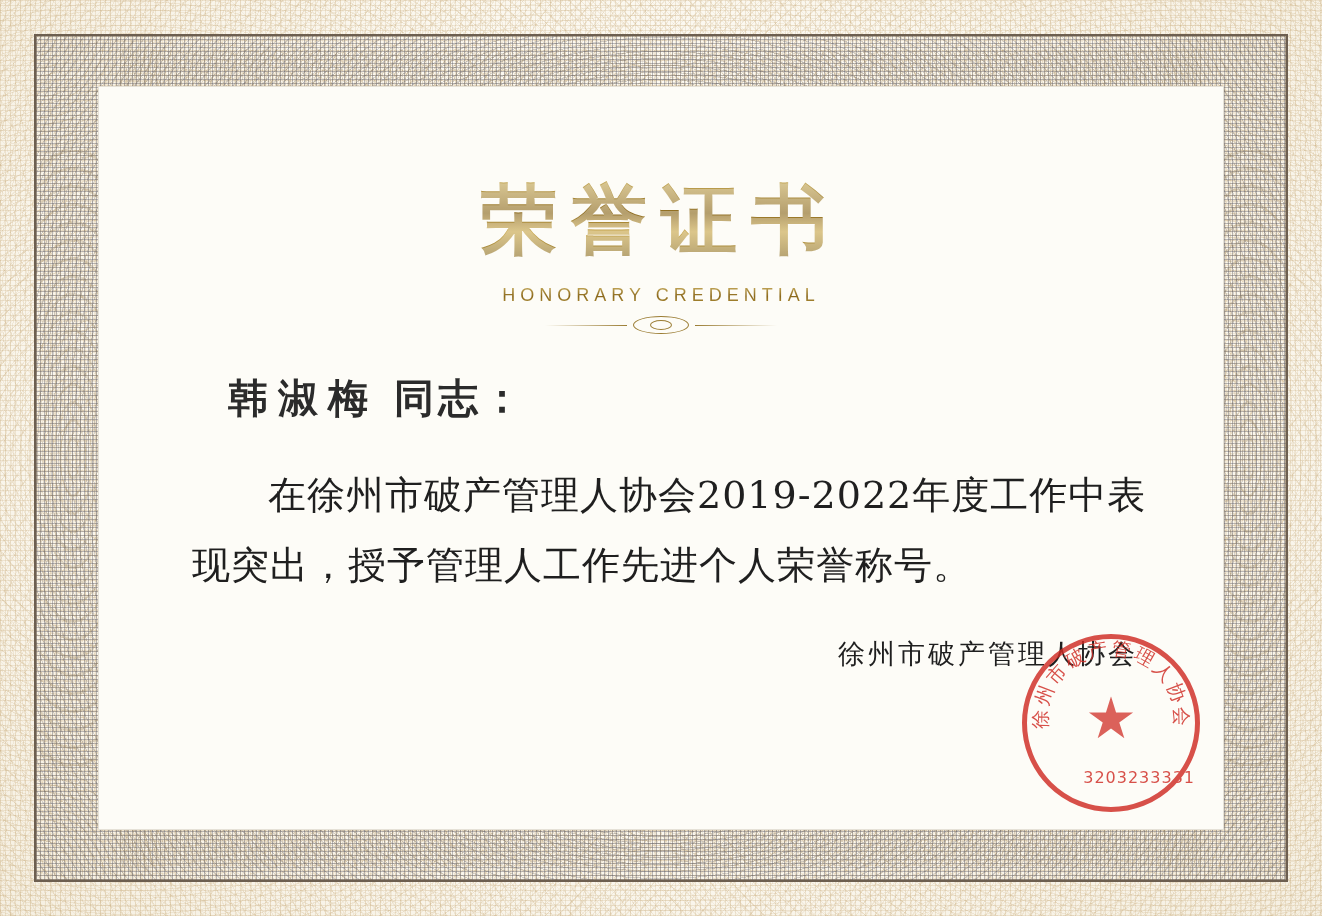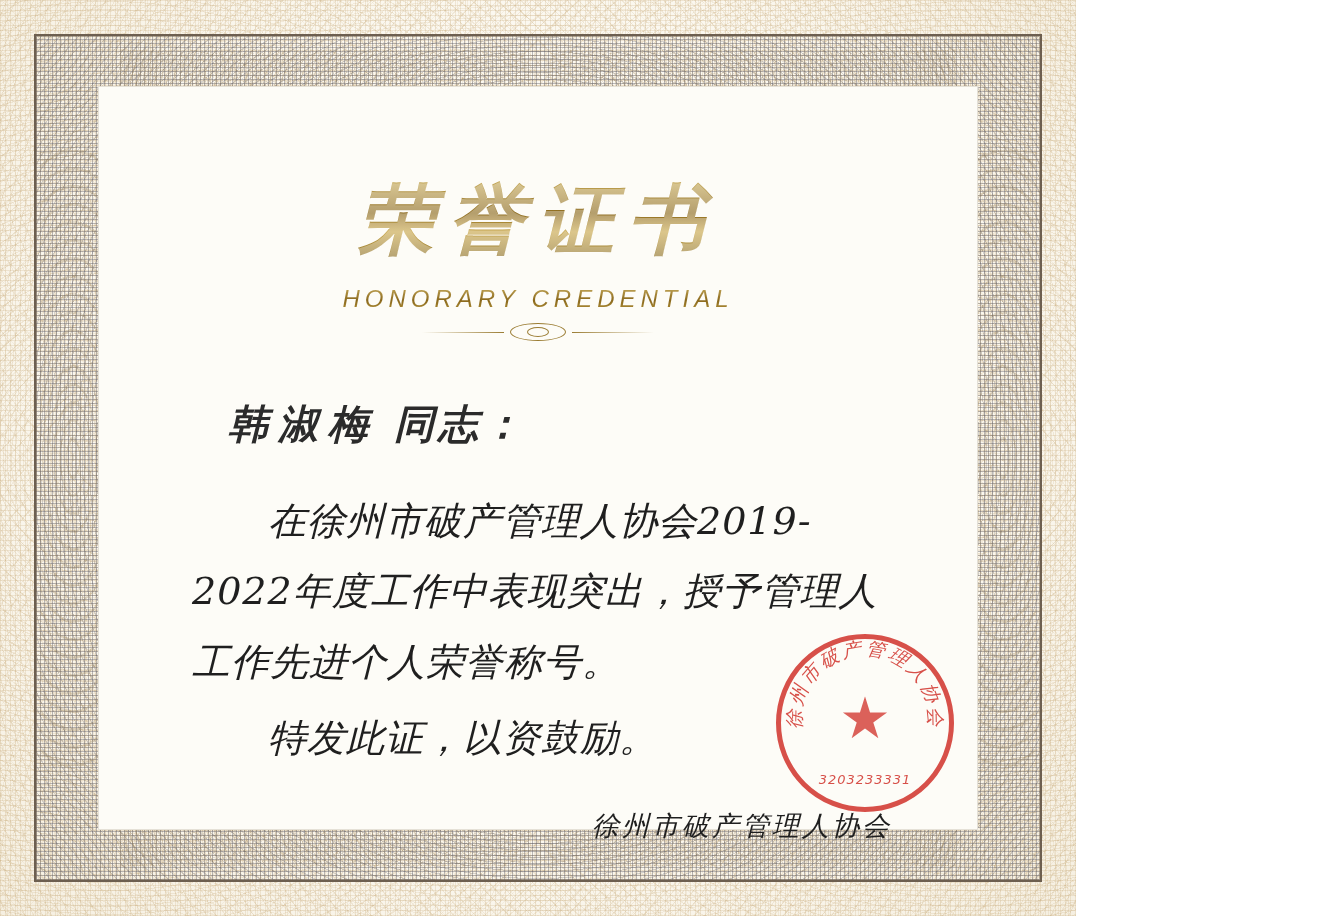--- a/index.html
+++ b/index.html
@@ -9,26 +9,25 @@
   }
   body {
     width: 1322px;
     height: 916px;
     font-family: "Liberation Serif", serif;
     overflow: hidden;
   }
 
   .certificate {
     position: relative;
-    width: 1076px;
+    width: 1322px;
     height: 916px;
     background:
       radial-gradient(ellipse at 50% 45%, #fefdf9 0%, #fbf8f0 55%, #f5efe1 100%);
     overflow: hidden;
-    font-style: italic;
   }
 
   
   .outer-guilloche {
     position: absolute;
     inset: 0;
     background:
       repeating-linear-gradient(90deg, rgba(196,164,112,0.30) 0 1px, rgba(255,255,255,0) 1px 5px),
       repeating-linear-gradient(0deg, rgba(196,164,112,0.30) 0 1px, rgba(255,255,255,0) 1px 5px),
       repeating-linear-gradient(45deg, rgba(205,175,125,0.18) 0 1px, rgba(255,255,255,0) 1px 9px),
@@ -117,21 +116,21 @@
     background: linear-gradient(180deg, #d9bf6d 0%, #8d6b1f 42%, #c9a84d 60%, #6d5212 100%);
     -webkit-background-clip: text;
     background-clip: text;
     color: transparent;
     text-shadow: 0 1px 0 rgba(255,255,255,0.35);
   }
 
   .subtitle {
     text-align: center;
     font-family: "Liberation Sans", sans-serif;
-    font-size: 24px;
+    font-size: 18px;
     letter-spacing: 5px;
     margin-top: 12px;
     background: linear-gradient(180deg, #cdb263 0%, #8a681c 55%, #b99a3f 100%);
     -webkit-background-clip: text;
     background-clip: text;
     color: transparent;
   }
 
   .divider {
     display: flex;
@@ -158,21 +157,21 @@
   .divider .knot:after {
     content: "";
     position: absolute;
     left: 16px; top: 3px;
     width: 20px; height: 8px;
     border: 1px solid #9b7d34;
     border-radius: 50%;
   }
 
   .recipient {
-    margin-top: 56px;
+    margin-top: 37px;
     margin-left: 78px;
     font-family: "DejaVu Serif", serif;
     font-size: 40px;
     font-weight: bold;
     color: #2b2b2b;
     letter-spacing: 4px;
   }
   .recipient .name {
     letter-spacing: 10px;
     margin-right: 16px;
@@ -232,23 +231,23 @@
   .seal .arc-text text {
     font-family: "DejaVu Serif", serif;
     font-size: 19px;
     fill: #cf2b24;
     letter-spacing: 3px;
   }
   .seal .seal-code {
     position: absolute;
     left: 0; right: 0;
     bottom: 20px;
-    text-align: center;
+    text-align: right;
     font-family: "DejaVu Sans", sans-serif;
-    font-size: 13px;
+    font-size: 16px;
     color: #cf2b24;
     letter-spacing: 1px;
   }
 
   .corner-fan {
     position: absolute;
     width: 120px;
     height: 120px;
     background:
       repeating-radial-gradient(circle at 0 0, rgba(150,130,95,0.35) 0 1px, rgba(0,0,0,0) 1px 7px);
@@ -291,21 +290,20 @@
       <span class="knot"></span>
       <span class="line right"></span>
     </div>
 
     <div class="recipient">
       <span class="name">韩淑梅</span><span>同志：</span>
     </div>
 
     <div class="body-text">
       <p>在徐州市破产管理人协会2019-2022年度工作中表现突出，授予管理人工作先进个人荣誉称号。</p>
-      <p>特发此证，以资鼓励。</p>
     </div>
 
     <div class="signature">
       <div>徐州市破产管理人协会</div>
     </div>
 
   </div>
 
   <div class="seal">
     <svg class="arc-text" viewBox="0 0 168 168">

